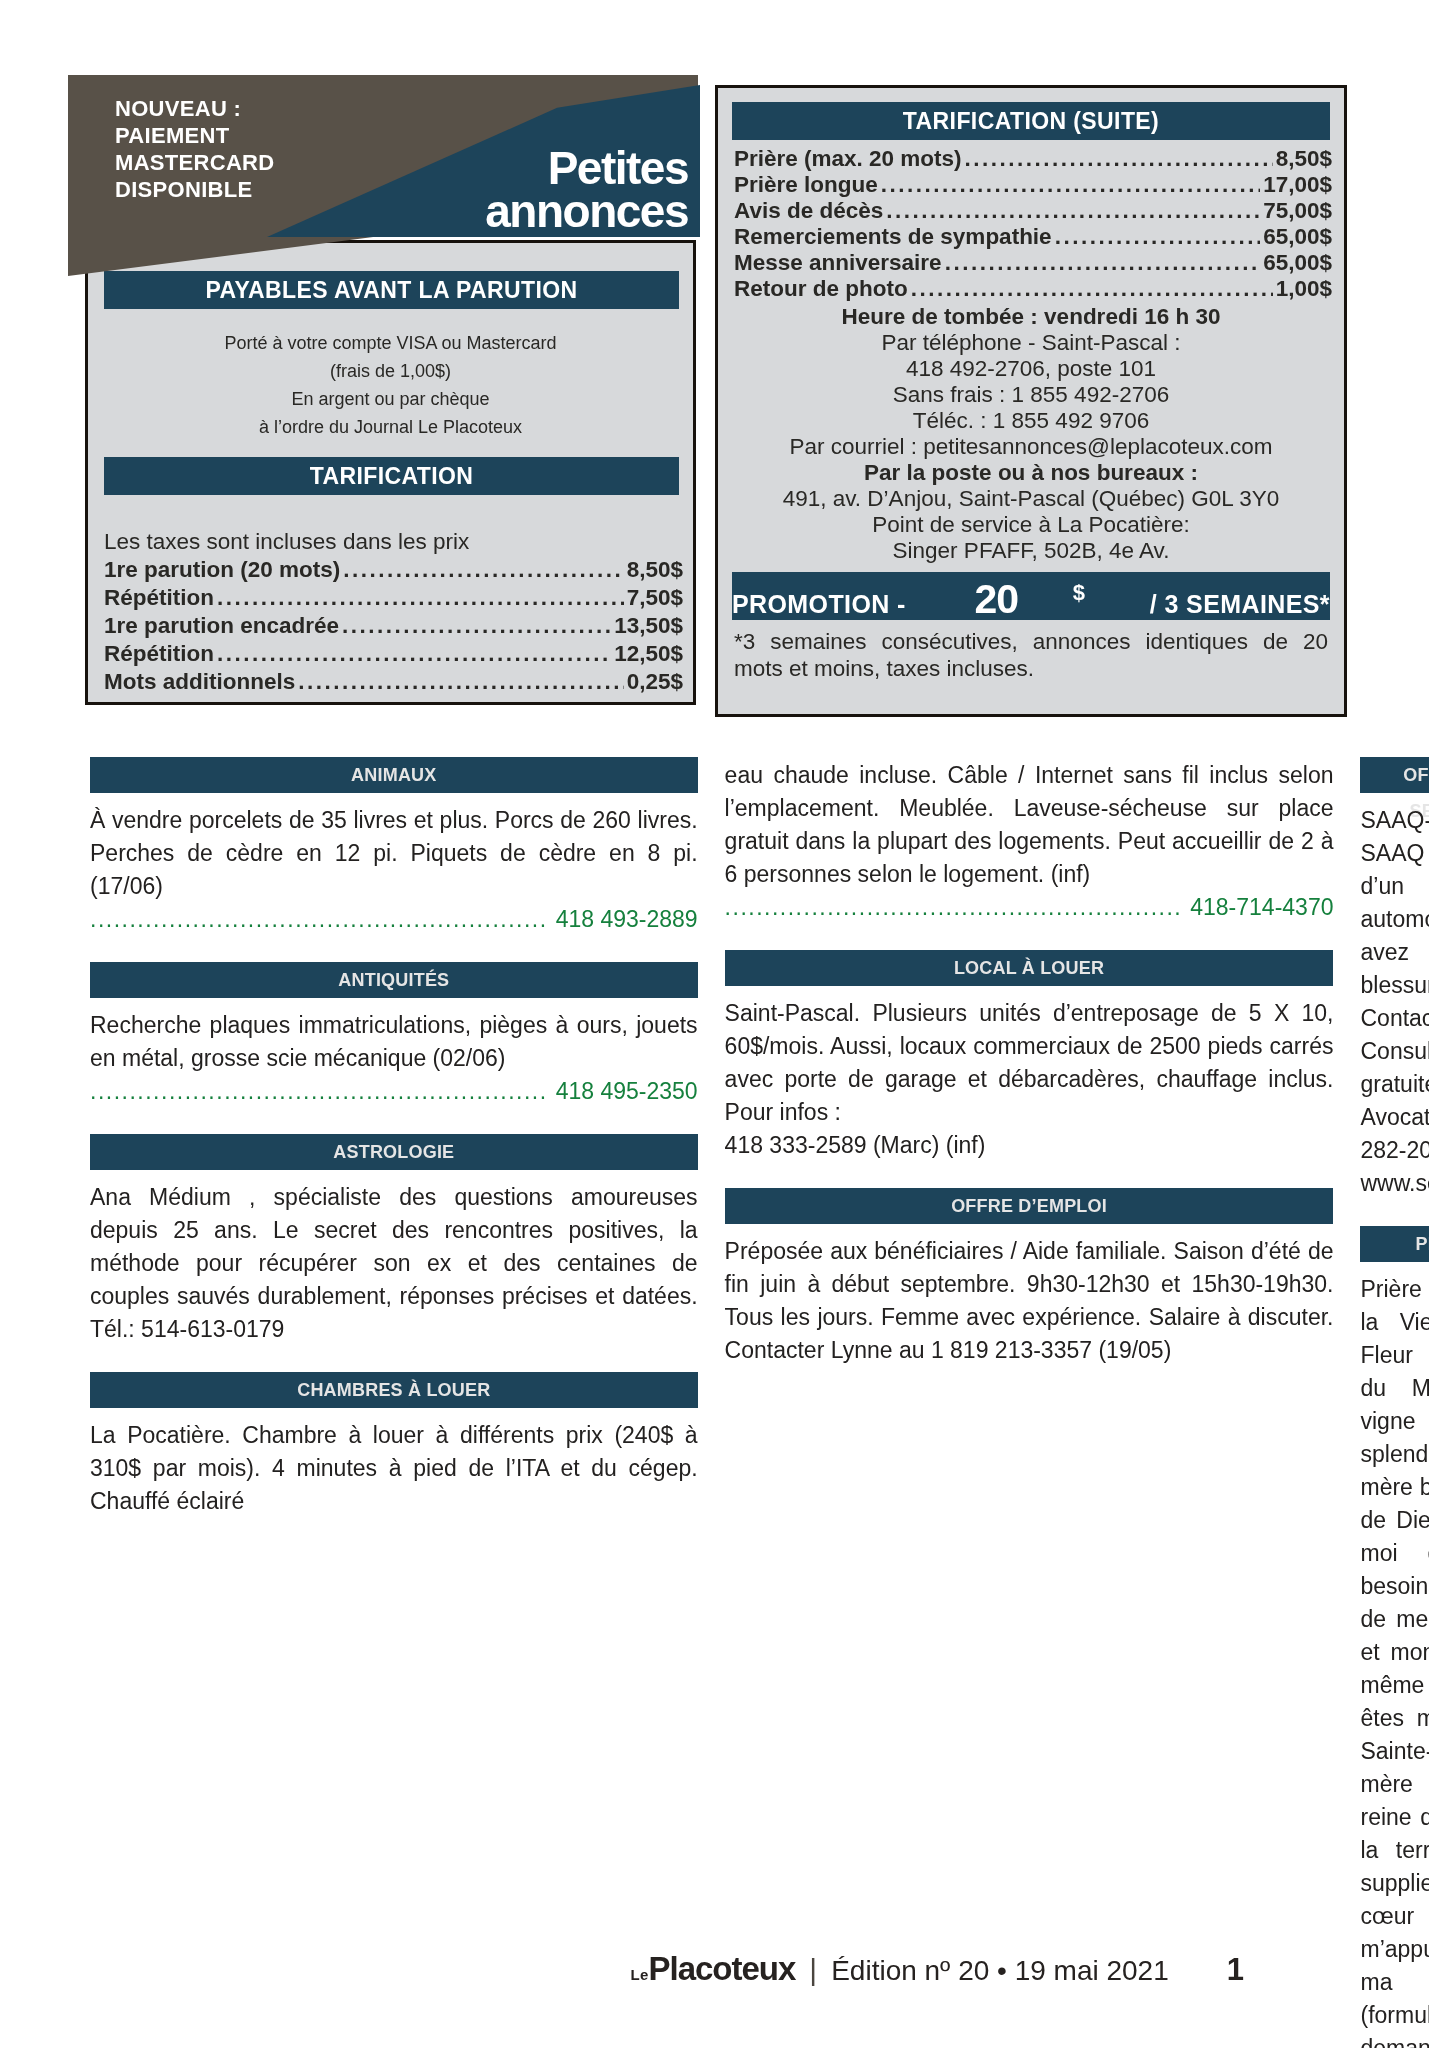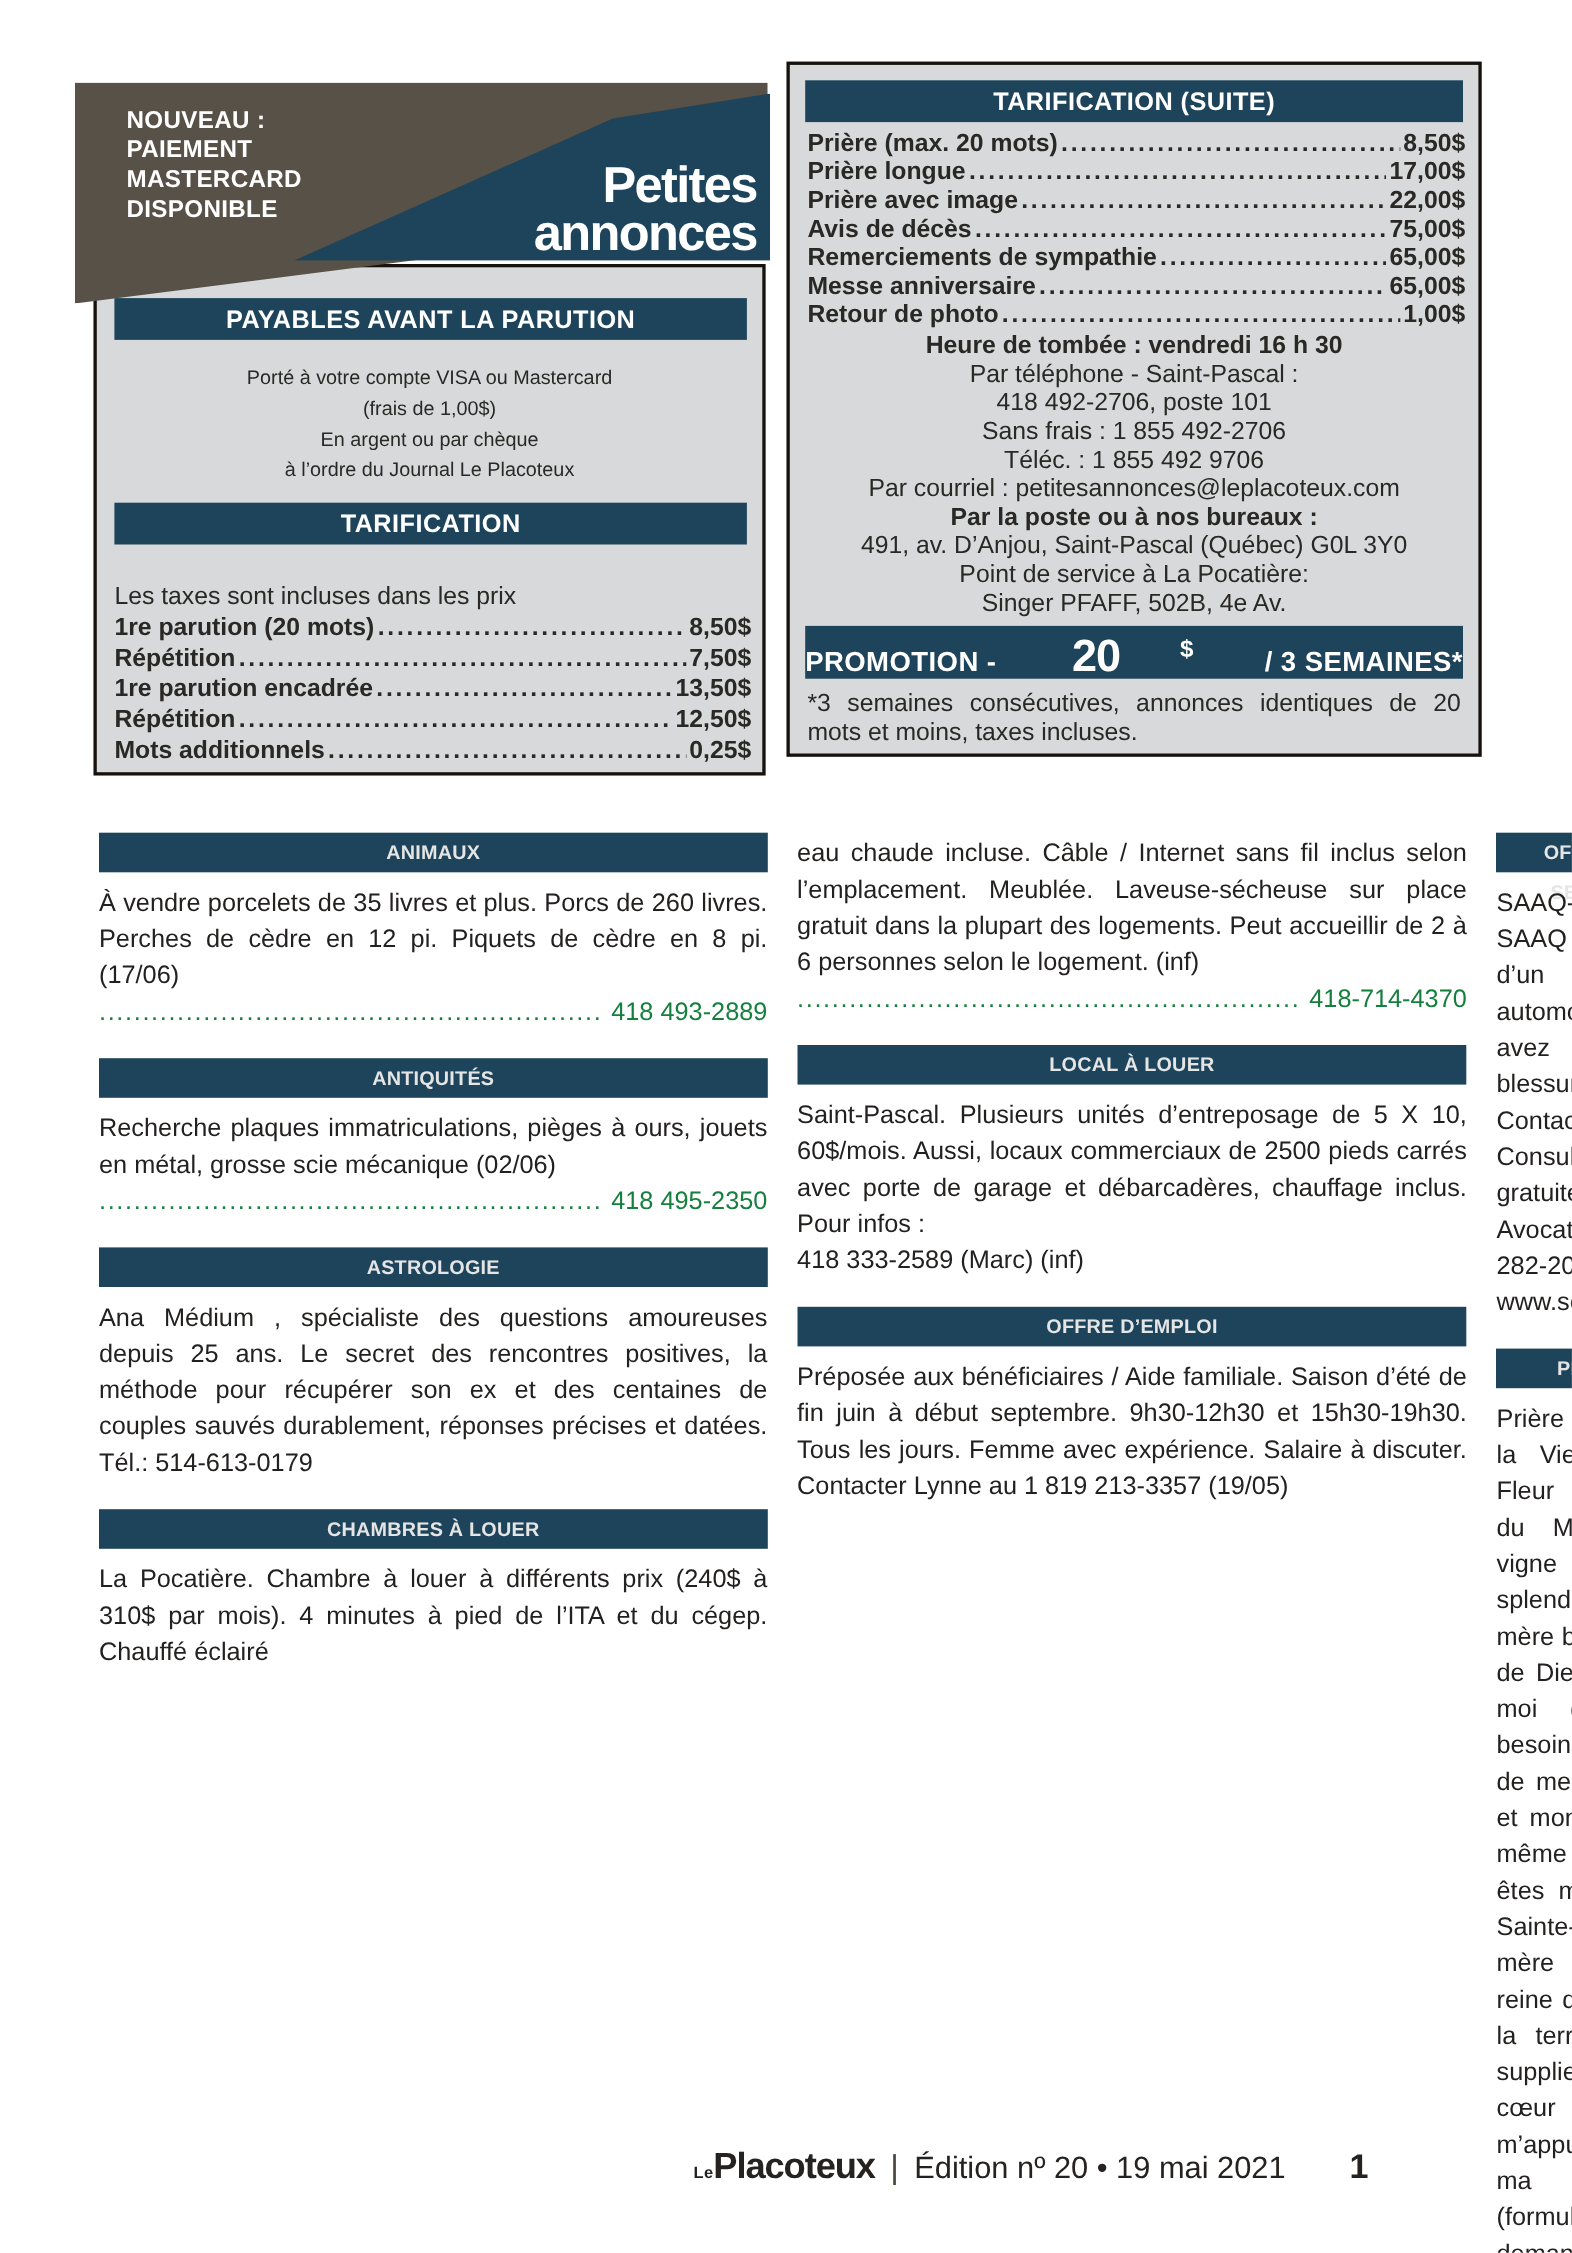--- a/index.html
+++ b/index.html
@@ -33,21 +33,21 @@
   .bar-left2{margin:16px 14px 0 16px;}
   .pay-lines{margin-top:20px;text-align:center;font-size:18px;line-height:28px;color:#292825;}
   .tax-note{margin:33px 12px 0 16px;font-size:22.5px;line-height:28px;color:#292825;}
   .rows-left{margin:0 10px 0 16px;}
   .price-row{display:flex;align-items:baseline;font-size:22.5px;line-height:28px;color:#292825;font-weight:bold;}
   .price-row .lbl{white-space:nowrap;}
   .price-row .dots{flex:1;overflow:hidden;white-space:nowrap;margin:0 3px;}
   .price-row .dots::after{content:"....................................................................................";letter-spacing:2.5px;}
   .price-row .prc{white-space:nowrap;}
   
-  .tr-box{position:absolute;left:715px;top:56px;width:632px;height:632px;
+  .tr-box{position:absolute;left:715px;top:85px;width:632px;height:632px;
     background:var(--panel);border:3px solid var(--border);}
   .bar-right{margin:14px 14px 0 14px;}
   .rows-right{margin:6px 12px 0 16px;}
   .rows-right .price-row{line-height:26px;}
   .center-block{margin-top:2px;text-align:center;font-size:22.5px;line-height:26px;color:#292825;}
   .center-block .b{font-weight:bold;}
   .promo{margin:8px 14px 0 14px;height:48px;background:var(--navy);color:#fff;
     display:flex;justify-content:space-between;align-items:baseline;padding-top:4px;}
   .promo .p1{font-weight:bold;font-size:25px;line-height:40px;letter-spacing:0.4px;}
   .promo .amt{font-weight:bold;font-size:41px;margin-left:14px;letter-spacing:-1px;}
@@ -137,25 +137,20 @@
         <span class="lbl">Prière (max. 20 mots)</span>
         <span class="dots"></span>
         <span class="prc">8,50$</span>
       </div>
     <div class="price-row">
         <span class="lbl">Prière longue</span>
         <span class="dots"></span>
         <span class="prc">17,00$</span>
       </div>
     <div class="price-row">
-        <span class="lbl">Prière avec image</span>
-        <span class="dots"></span>
-        <span class="prc">22,00$</span>
-      </div>
-    <div class="price-row">
         <span class="lbl">Avis de décès</span>
         <span class="dots"></span>
         <span class="prc">75,00$</span>
       </div>
     <div class="price-row">
         <span class="lbl">Remerciements de sympathie</span>
         <span class="dots"></span>
         <span class="prc">65,00$</span>
       </div>
     <div class="price-row">

